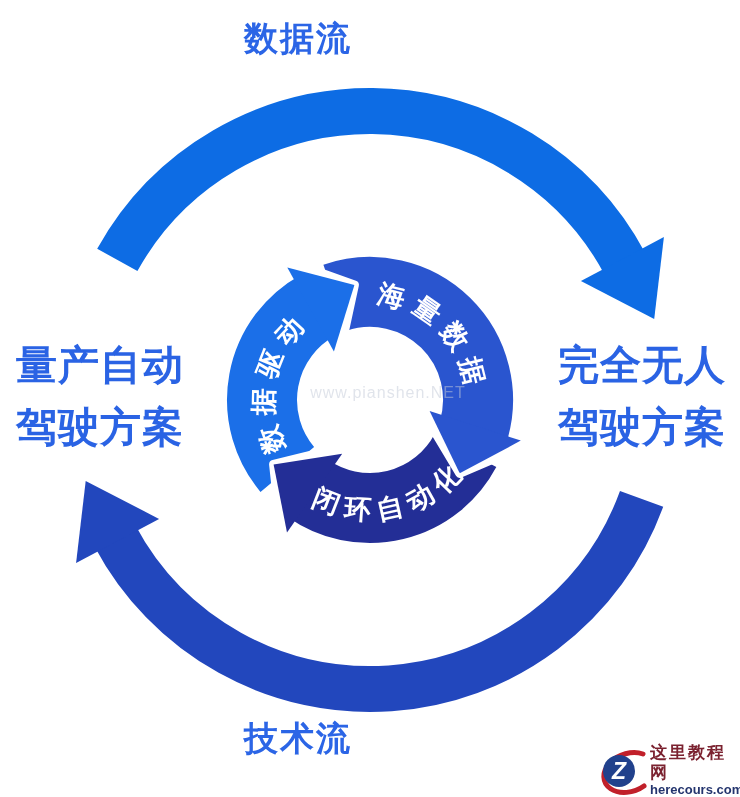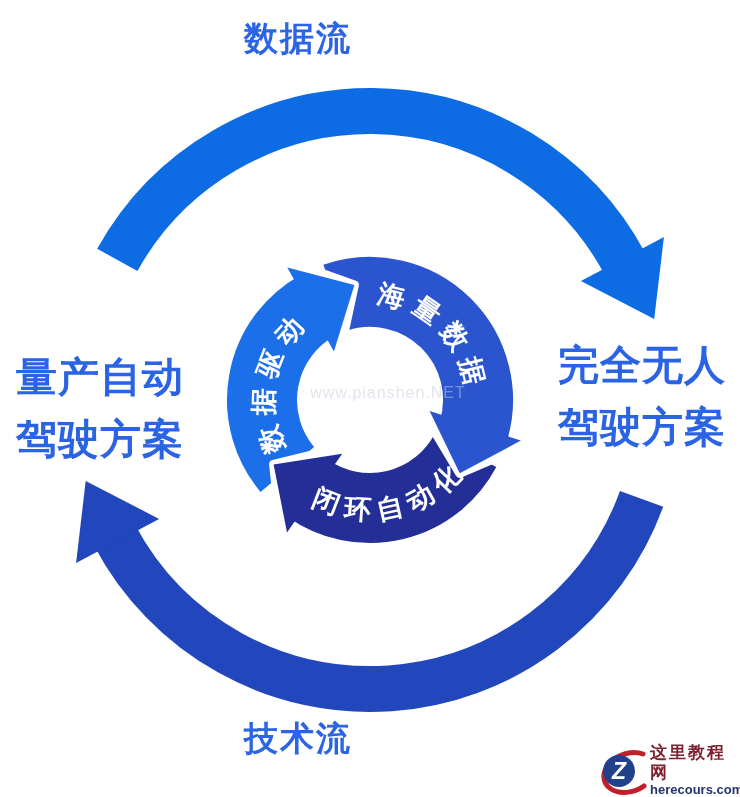--- a/index.html
+++ b/index.html
@@ -11,21 +11,21 @@
   .flow-label{
     position:absolute;left:0;width:596px;text-align:center;
     font-size:34px;font-weight:700;color:#2b65e6;letter-spacing:2px;
   }
   #top-flow-label{top:16px;}
   #bottom-flow-label{top:716px;}
   .outcome{
     position:absolute;width:200px;text-align:center;
     font-size:41px;font-weight:700;color:#2a63e4;line-height:1.52;letter-spacing:1px;
   }
-  #left-outcome{left:0;top:346px;}
+  #left-outcome{left:0;top:334px;}
   #right-outcome{left:542px;top:334px;}
   #outer-arcs-svg{position:absolute;left:0;top:0;pointer-events:none;}
   #cycle-ring{position:absolute;left:220px;top:250px;width:300px;height:300px;}
   .ring-text{
     font-size:27px;font-weight:700;fill:#ffffff;letter-spacing:8px;
     font-family:"Liberation Sans",sans-serif;
   }
   #center-watermark{
     position:absolute;left:298px;top:384px;width:180px;text-align:center;
     font-size:16px;color:#c3cad8;opacity:.5;letter-spacing:1px;white-space:nowrap;

